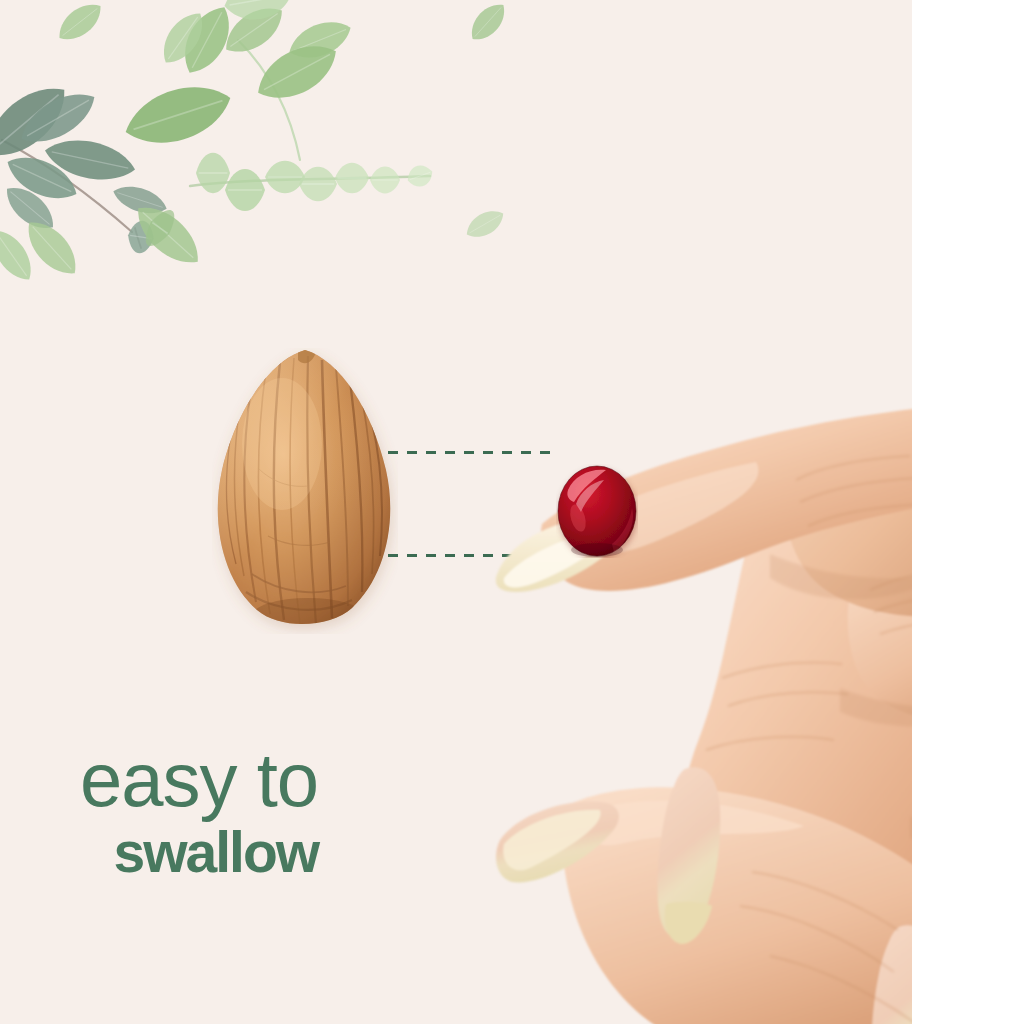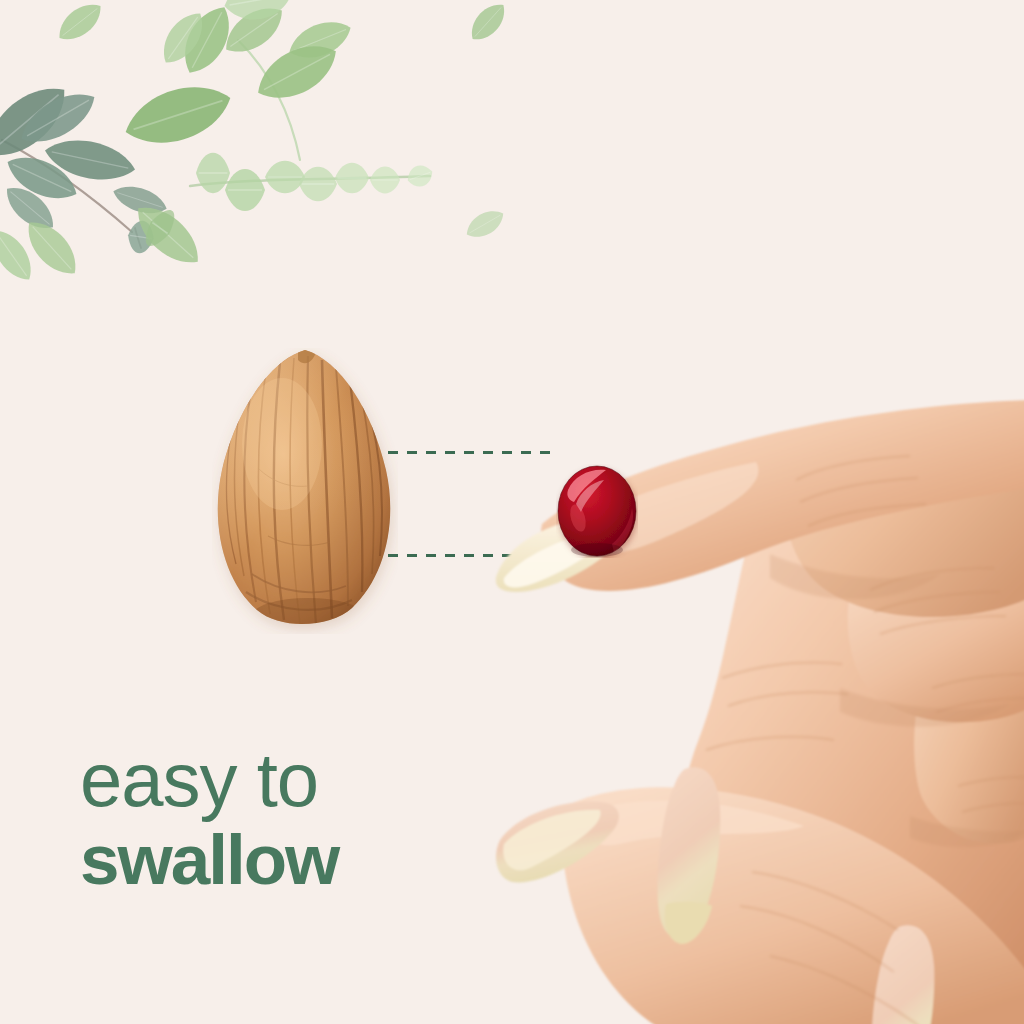--- a/index.html
+++ b/index.html
@@ -3,25 +3,26 @@
 <meta charset="utf-8">
 <title>easy to swallow</title>
 <style>
   html, body {
     margin: 0;
     padding: 0;
     background: #ffffff;
   }
   #stage {
     position: relative;
-    width: 1024px;
+    width: 912px;
     height: 1024px;
     overflow: hidden;
     background: #f7efea;
     font-family: "Liberation Sans", "DejaVu Sans", sans-serif;
+    text-align: right;
   }
 
   
   #botanical {
     position: absolute;
     left: 0; top: 0;
     width: 560px; height: 300px;
     pointer-events: none;
   }
 
@@ -63,21 +64,21 @@
     line-height: 1;
     letter-spacing: -0.5px;
   }
   #line-easy {
     font-size: 76px;
     font-weight: 400;
     letter-spacing: -1px;
     display: block;
   }
   #line-swallow {
-    font-size: 71px;
+    font-size: 57px;
     font-weight: 700;
     letter-spacing: -2px;
     display: block;
     margin-top: 6px;
   }
 </style>
 </head>
 <body>
 
 <div id="stage">

